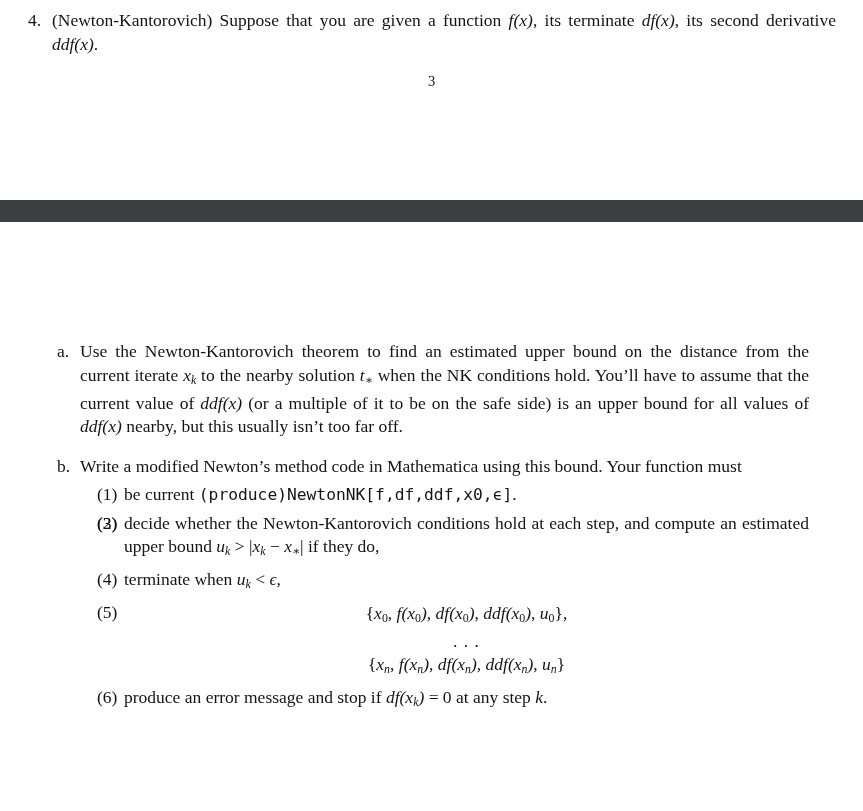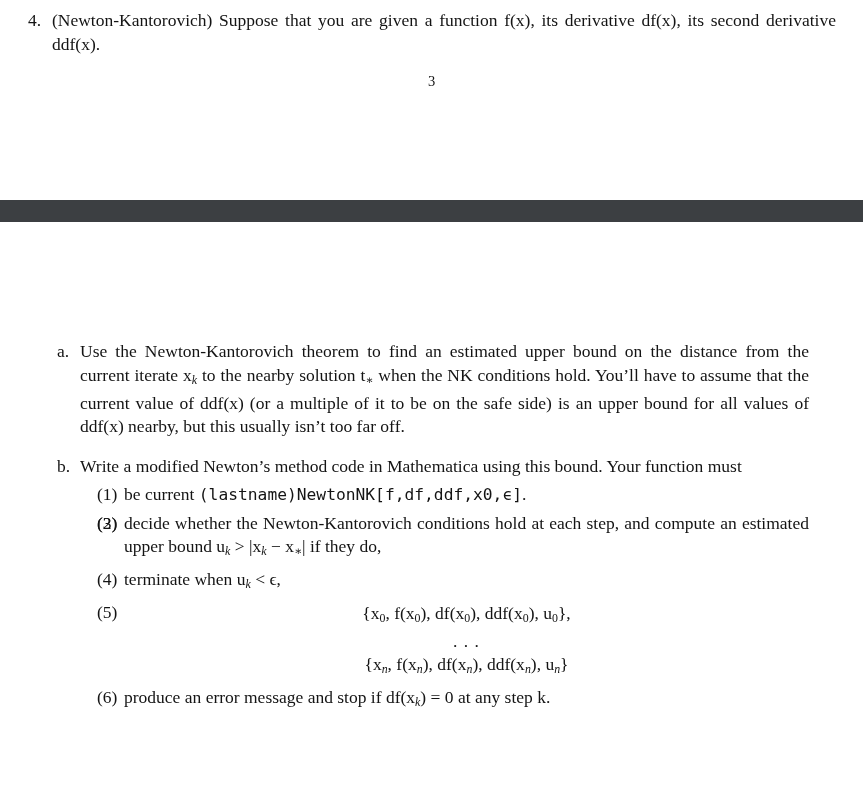--- a/index.html
+++ b/index.html
@@ -85,21 +85,21 @@
     text-align: center;
   }
   .dots-line {
     line-height: 22px;
     letter-spacing: 1px;
   }
   .where-para {
     text-align: justify;
   }
   
-  .seg-i { }
+  .seg-i { font-style: italic; }
   .seg-m {
     font-family: "DejaVu Sans Mono", "Liberation Mono", monospace;
     font-size: 0.93em;
   }
   .seg-sub {
     font-size: 0.68em;
     vertical-align: -0.22em;
   }
   .seg-isub {
     font-style: italic;
@@ -107,21 +107,21 @@
     vertical-align: -0.22em;
   }
 </style>
 </head>
 <body>
 
 <div class="page">
 
   <div id="problem4" class="hang">
     <span class="label">4.</span>
-    <span><span>(Newton-Kantorovich) Suppose that you are given a function </span><span class="seg-i">f(x)</span><span>, its derivative </span><span class="seg-i">df(x)</span><span>, its second derivative </span><span class="seg-i">ddf(x)</span><span>.</span></span>
+    <span><span>(Newton-Kantorovich) Suppose that you are given a function </span><span class="seg-i">f(x)</span><span>, its terminate </span><span class="seg-i">df(x)</span><span>, its second derivative </span><span class="seg-i">ddf(x)</span><span>.</span></span>
   </div>
 
   <div id="pagenum">3</div>
 
   <div id="separator"></div>
 
   <div id="content">
 
     <div class="item hang">
       <span class="label">a.</span>
@@ -130,21 +130,21 @@
 
     <div class="item item-b hang">
       <span class="label">b.</span>
       <span><span>Write a modified Newton’s method code in Mathematica using this bound. Your function must</span></span>
     </div>
 
     <div class="sub-list">
 
       <div class="sub-item hang">
         <span class="label">(1)</span>
-        <span><span>be current </span><span class="seg-m">(lastname)NewtonNK[f,df,ddf,x0,ϵ]</span><span>.</span></span>
+        <span><span>be current </span><span class="seg-m">(produce)NewtonNK[f,df,ddf,x0,ϵ]</span><span>.</span></span>
       </div>
 
       <div class="sub-item hang">
         <span class="label">(2)</span>
       </div>
 
       <div class="sub-item hang">
         <span class="label">(3)</span>
         <span><span>decide whether the Newton-Kantorovich conditions hold at each step, and compute an estimated upper bound </span><span class="seg-i">u</span><span class="seg-isub">k</span><span> &gt; |</span><span class="seg-i">x</span><span class="seg-isub">k</span><span> − </span><span class="seg-i">x</span><span class="seg-sub">∗</span><span>| if they do,</span></span>
       </div>

